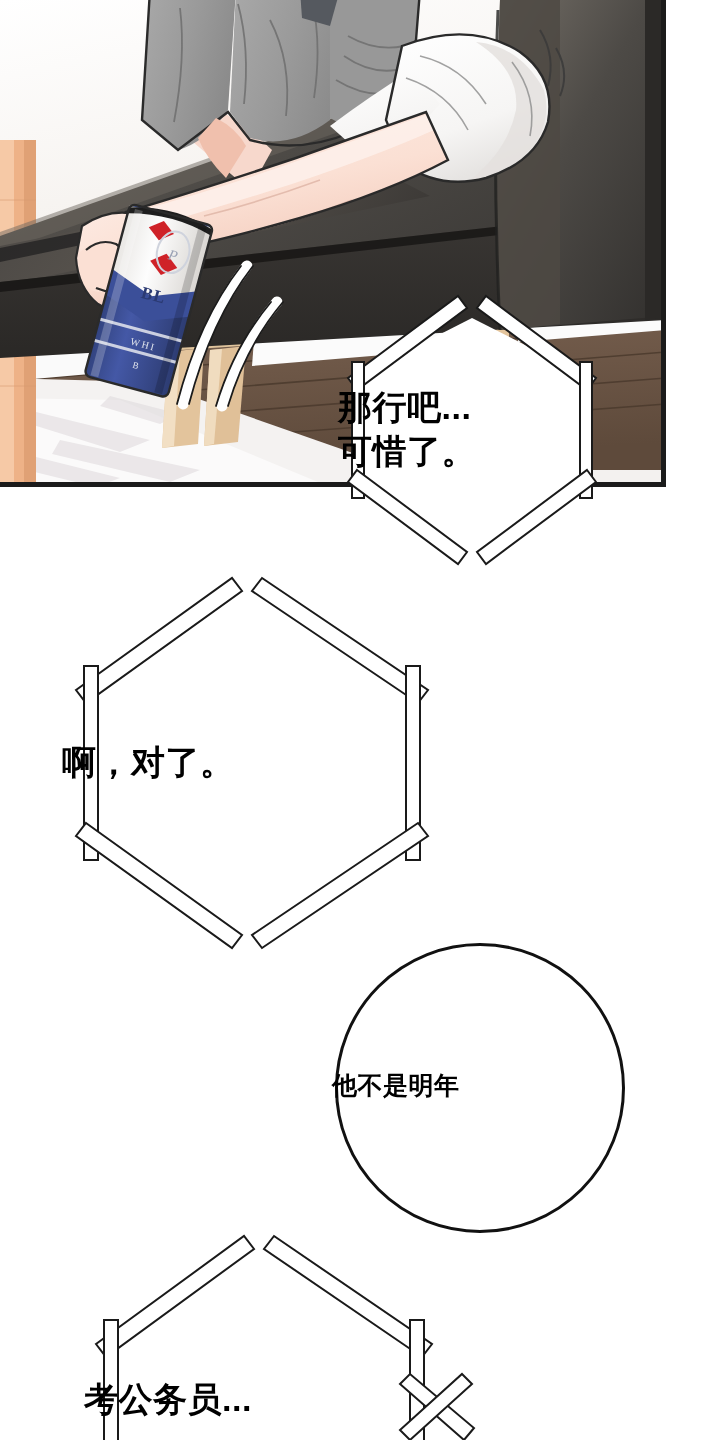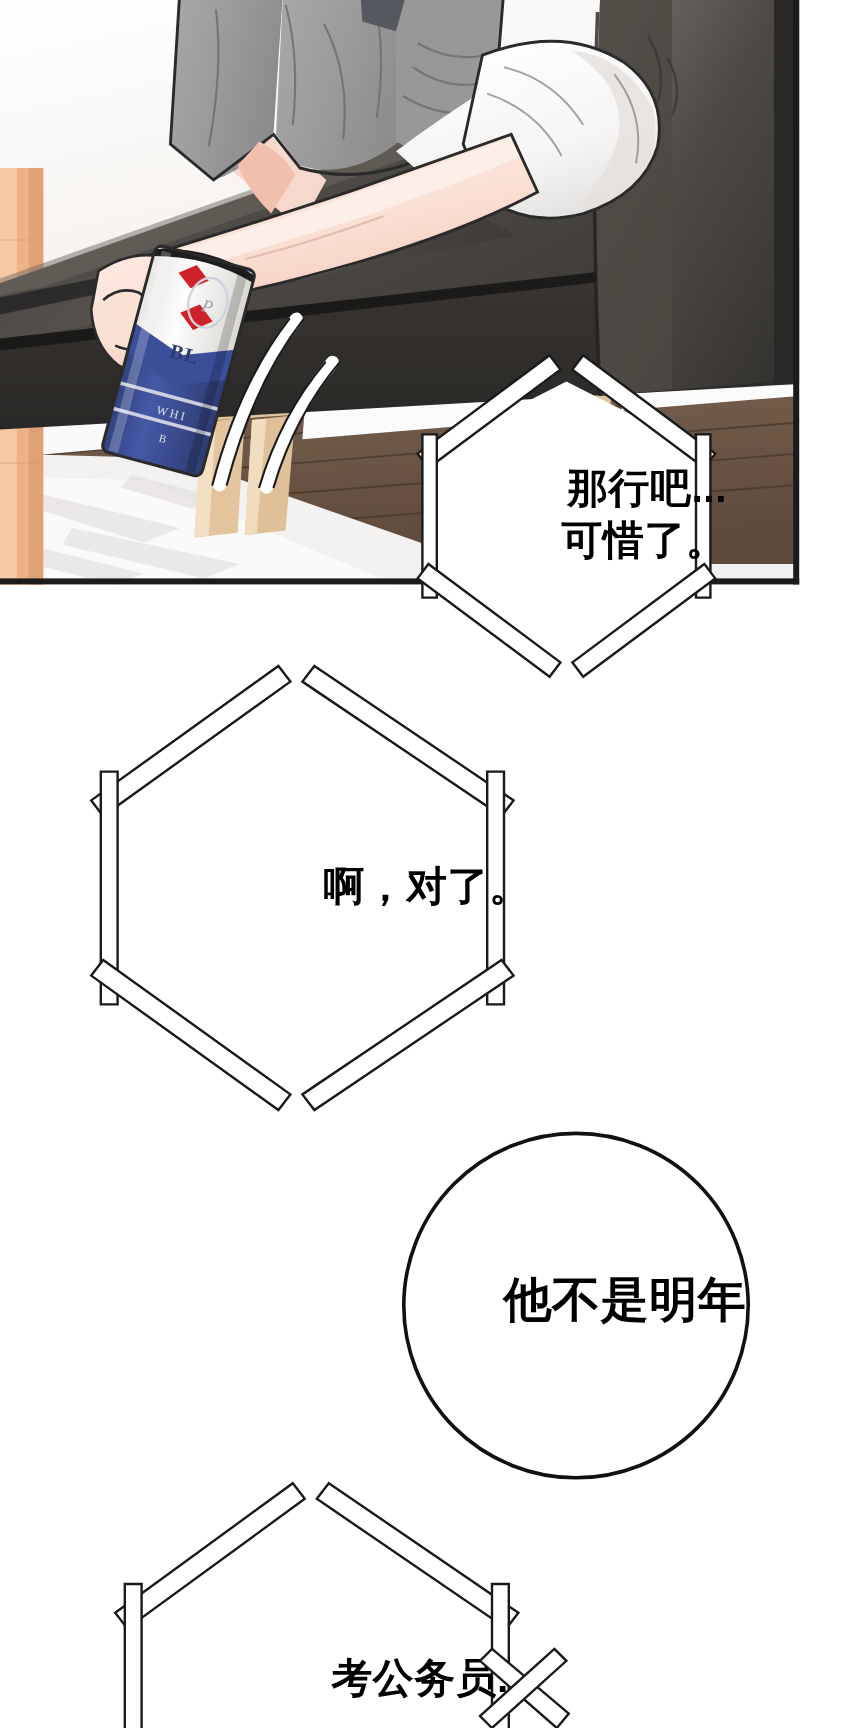--- a/index.html
+++ b/index.html
@@ -23,46 +23,46 @@
   .panel-border-b{
     position:absolute;left:0;top:482px;width:666px;height:5px;background:#1b1b1b;
   }
   .panel svg{position:absolute;left:0;top:0;}
 
   
   .bubble{position:absolute;}
   .bubble svg{position:absolute;left:0;top:0;overflow:visible;}
   .btext{
     position:absolute;left:0;top:0;width:100%;height:100%;
-    display:flex;flex-direction:column;align-items:flex-end;justify-content:center;
+    display:flex;flex-direction:column;align-items:flex-start;justify-content:center;
     color:#000;
     font-weight:bold;
     letter-spacing:0.5px;
     line-height:1.28;
     white-space:pre;
     text-align:center;
     pointer-events:none;
   }
   .btext span{display:block;}
 
   
   #bubble-1{left:338px;top:300px;width:268px;height:260px;}
   #bubble-1 .btext{font-size:34px;padding-bottom:6px;}
 
   
-  #bubble-2{left:62px;top:555px;width:380px;height:370px;}
+  #bubble-2{left:62px;top:578px;width:380px;height:370px;}
   #bubble-2 .btext{font-size:34px;}
 
   
   #bubble-3{left:332px;top:940px;width:290px;height:290px;}
   #bubble-3 .circ{
     position:absolute;left:3px;top:3px;width:284px;height:284px;
     border:3px solid #111;border-radius:50%;background:#fff;
   }
-  #bubble-3 .btext{font-size:40px;}
+  #bubble-3 .btext{font-size:25px;}
 
   
   #bubble-4{left:84px;top:1238px;width:360px;height:330px;}
   #bubble-4 .btext{
     justify-content:flex-start;padding-top:140px;font-size:34px;
   }
 
   
   #bubble-5{left:396px;top:1376px;width:130px;height:64px;}
 </style>

